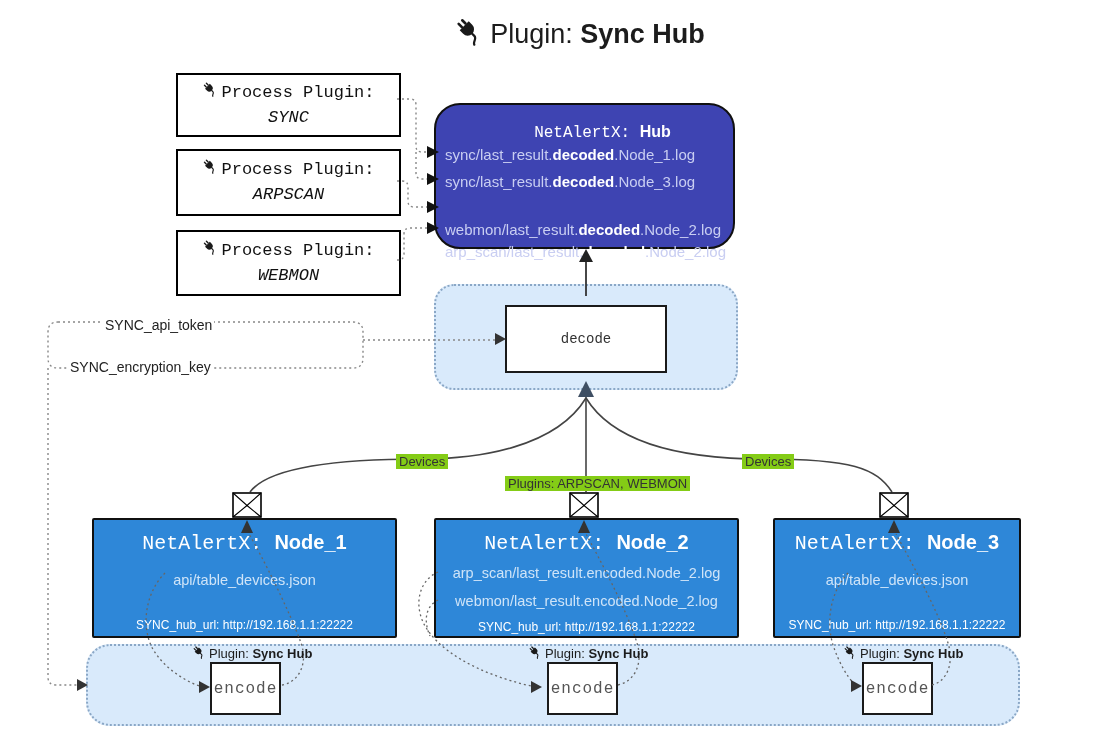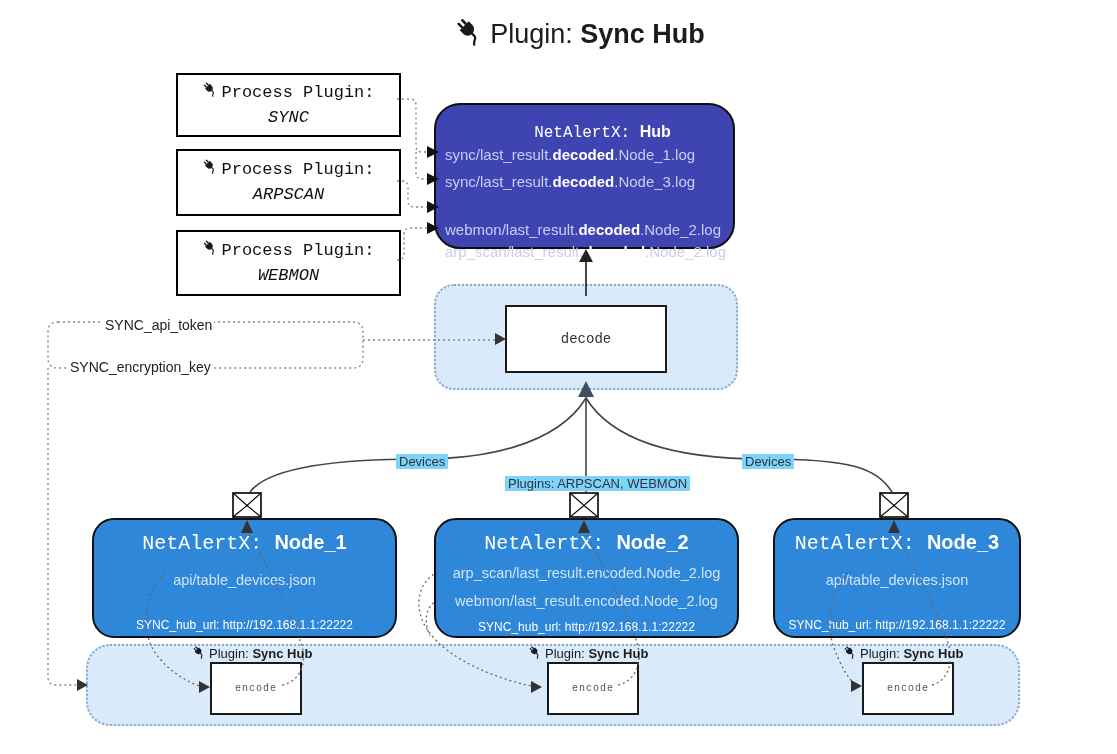--- a/index.html
+++ b/index.html
@@ -27,28 +27,28 @@
   .hub-title{position:absolute;left:0;right:0;top:18px;text-align:center;font-size:16px;color:#fff;margin-left:36px;}
   .hub-title .nm{font-family:"Liberation Sans",sans-serif;font-weight:700;}
   .hub-log{position:absolute;left:9px;right:2px;font-size:15px;color:#c9cef2;white-space:nowrap;}
   .hub-log b{color:#ffffff;font-weight:700;}
 
   
   .panel{background:#d9eafb;border:2px dotted #8aa7c6;border-radius:20px;z-index:1;box-sizing:border-box;}
   .wbox{background:#fff;border:2px solid #1a1a1a;z-index:4;display:flex;align-items:center;
         justify-content:center;box-sizing:border-box;color:#333;}
   .decode-box{left:505px;top:295px;width:162px;height:68px;font-size:14px;margin-top:10px;}
-  .encode-box{width:92px;height:53px;font-size:10px;letter-spacing:1px;color:#555;}
+  .encode-box{width:71px;height:53px;font-size:16px;letter-spacing:1px;color:#555;}
 
   
   .lbl{background:#fff;color:#222;font-size:14px;z-index:6;padding:0 2px;white-space:nowrap;}
-  .edge-lbl{background:#7dd3fc;color:#333;font-size:13px;z-index:6;padding:0 3px;white-space:nowrap;}
-
-  
-  .node{background:#2e87d8;border:2px solid #101010;border-radius:22px;z-index:2;box-sizing:border-box;}
+  .edge-lbl{background:#84cc16;color:#333;font-size:13px;z-index:6;padding:0 3px;white-space:nowrap;}
+
+  
+  .node{background:#2e87d8;border:2px solid #101010;border-radius:2px;z-index:2;box-sizing:border-box;}
   .node-title{position:absolute;left:0;right:0;top:11px;text-align:center;font-size:20px;color:#fff;white-space:nowrap;}
   .node-title .nm{font-family:"Liberation Sans",sans-serif;font-weight:700;}
   .node-line{position:absolute;left:0;right:0;text-align:center;font-size:14.5px;color:#cfe4f8;white-space:nowrap;}
   .node-url{position:absolute;left:0;right:0;text-align:center;font-size:12px;color:#fff;white-space:nowrap;}
 
   .env{z-index:6;}
   .enc-lbl{z-index:6;display:flex;align-items:center;gap:3px;font-size:13px;color:#1c1c1c;white-space:nowrap;}
   .enc-lbl b{font-weight:700;}
 
   svg.overlay{position:absolute;left:0;top:0;z-index:5;pointer-events:none;}

